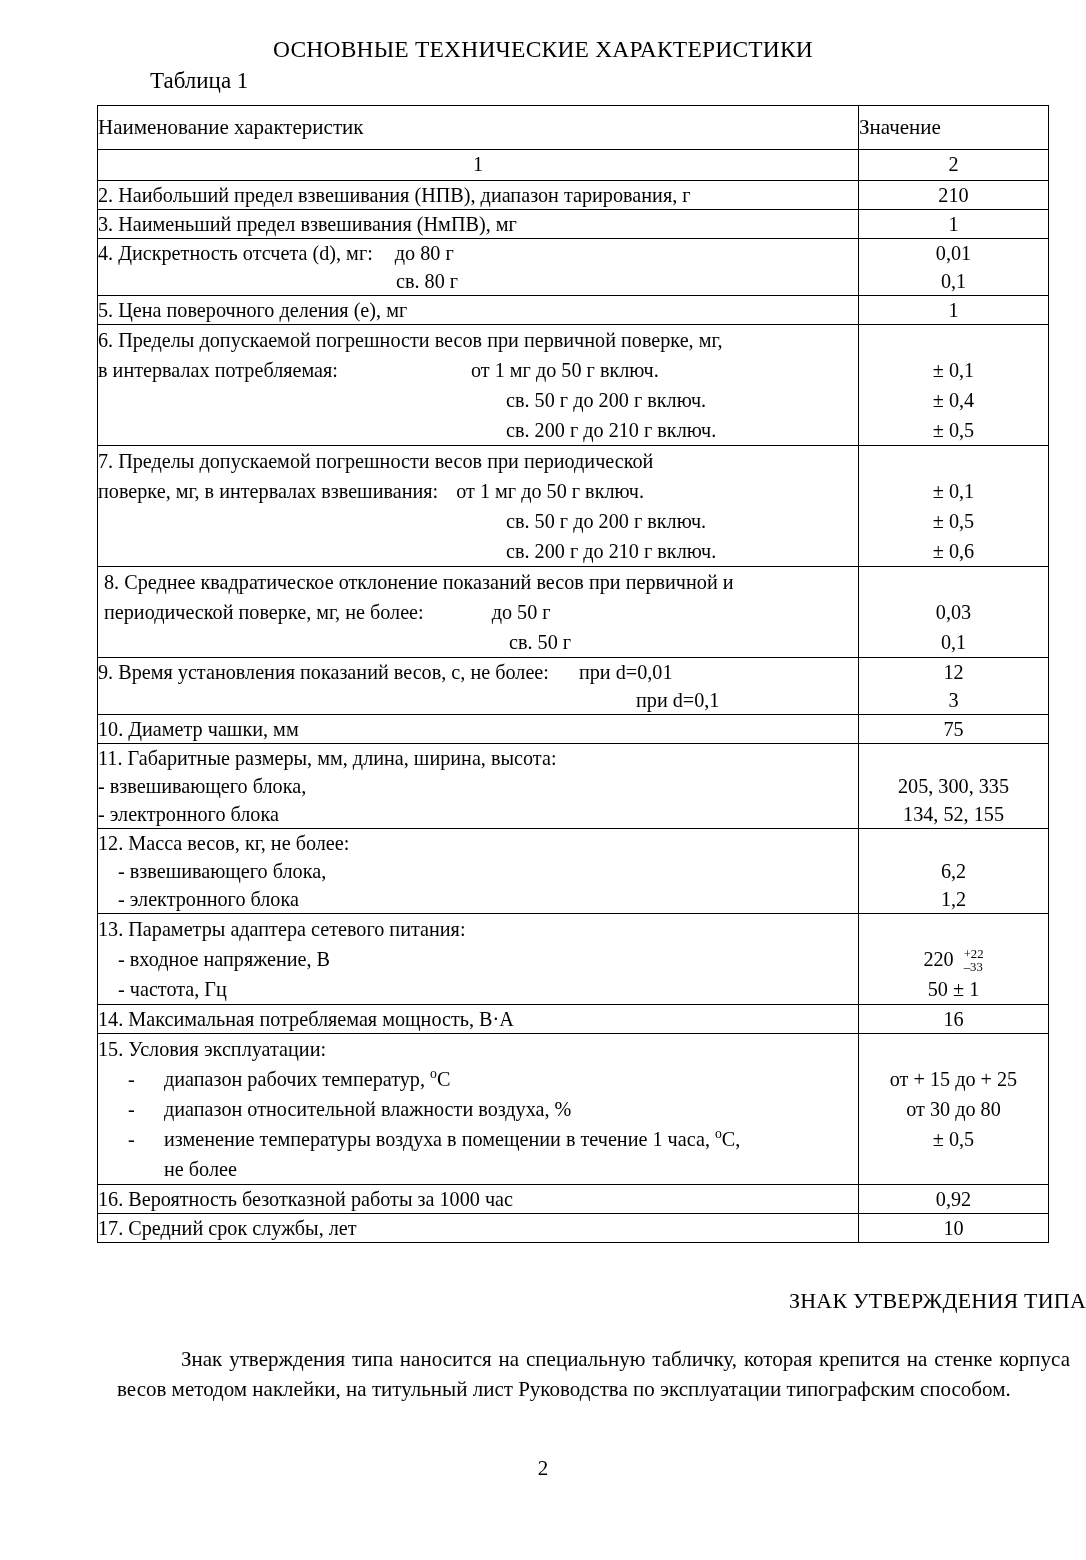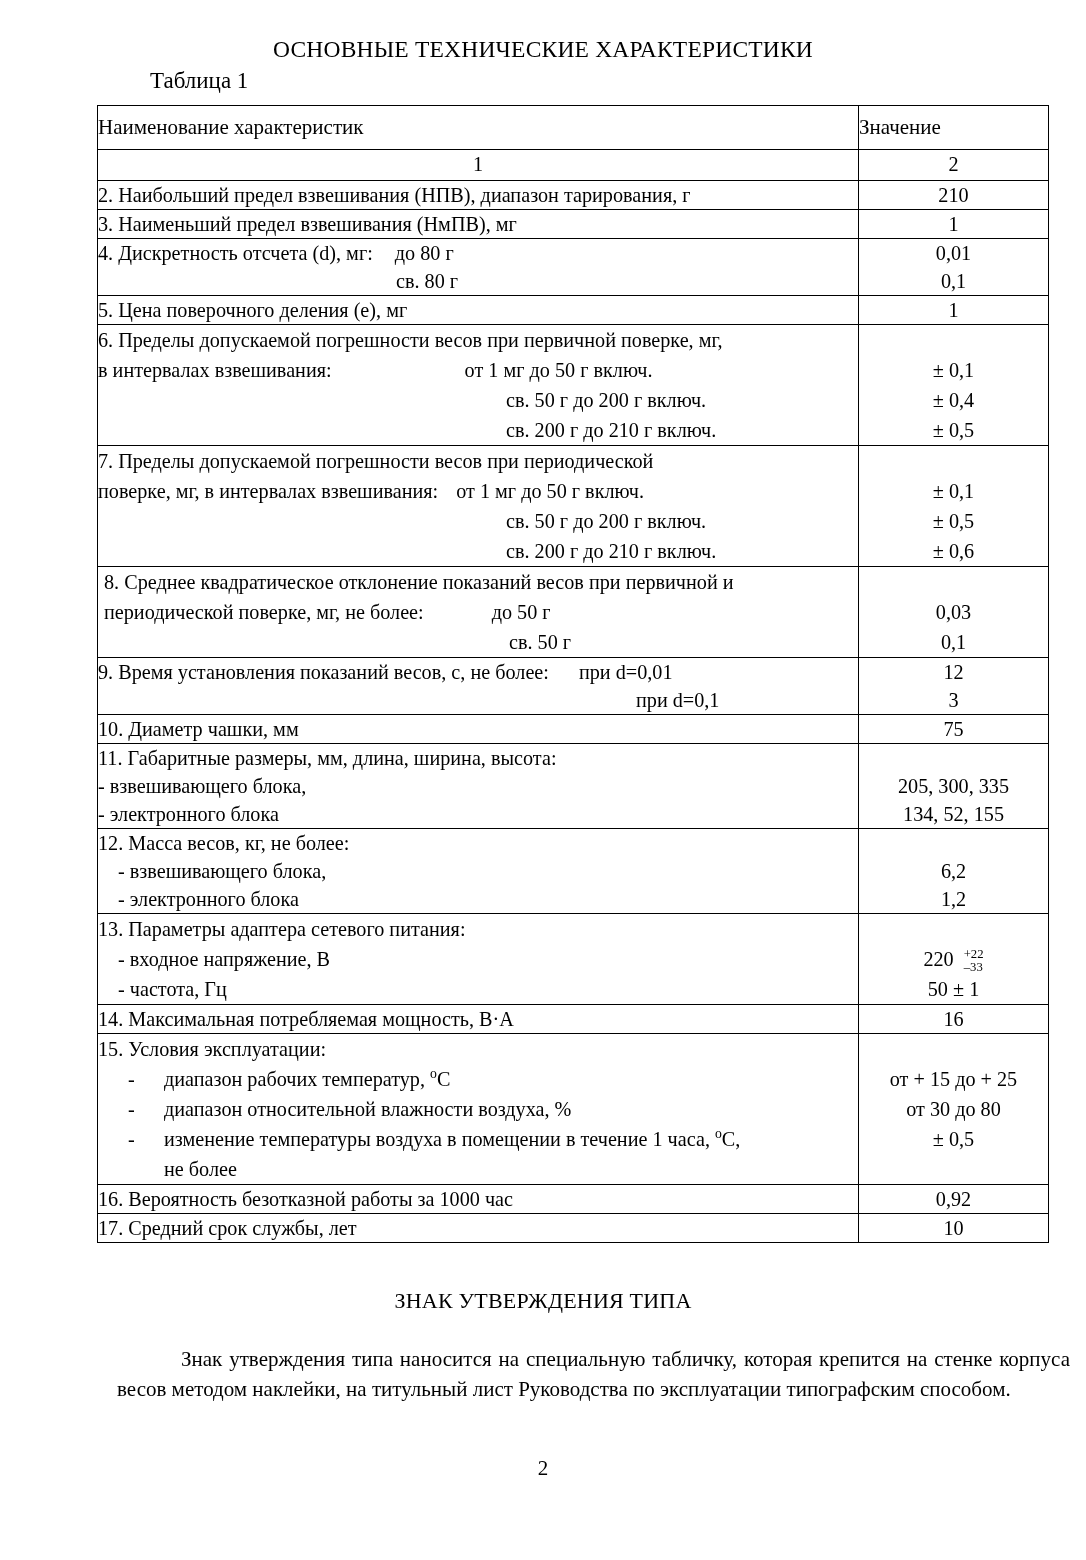--- a/index.html
+++ b/index.html
@@ -123,21 +123,21 @@
     background: #000;
     transform: translateX(-50%);
   }
 
   
   .section-title {
     position: absolute;
     left: 0;
     top: 1288px;
     width: 1086px;
-    text-align: center;
+    text-align: right;
     font-size: 22px;
     letter-spacing: 0.2px;
   }
   .body-para {
     position: absolute;
     left: 97px;
     top: 1345px;
     width: 953px;
     font-size: 21px;
     line-height: 1.42;
@@ -214,21 +214,21 @@
           <span class="ln">5. Цена поверочного деления (e), мг</span>
         </td>
         <td class="cell-val">
           <span class="ln">1</span>
         </td>
       </tr>
 
       <tr>
         <td class="cell-name">
           <span class="ln tall">6. Пределы допускаемой погрешности весов при первичной поверке, мг,</span>
-          <span class="ln tall"><span>в интервалах взвешивания:</span><span class="ind-sub" style="padding-left:133px">от 1 мг до 50 г  включ.</span></span>
+          <span class="ln tall"><span>в интервалах потребляемая:</span><span class="ind-sub" style="padding-left:133px">от 1 мг до 50 г  включ.</span></span>
           <span class="ln tall"><span class="ind-sub pad-515">св. 50 г  до 200 г включ.</span></span>
           <span class="ln tall"><span class="ind-sub pad-515">св. 200 г  до 210 г включ.</span></span>
         </td>
         <td class="cell-val">
           <span class="ln tall">&nbsp;</span>
           <span class="ln tall">± 0,1</span>
           <span class="ln tall">± 0,4</span>
           <span class="ln tall">± 0,5</span>
         </td>
       </tr>

